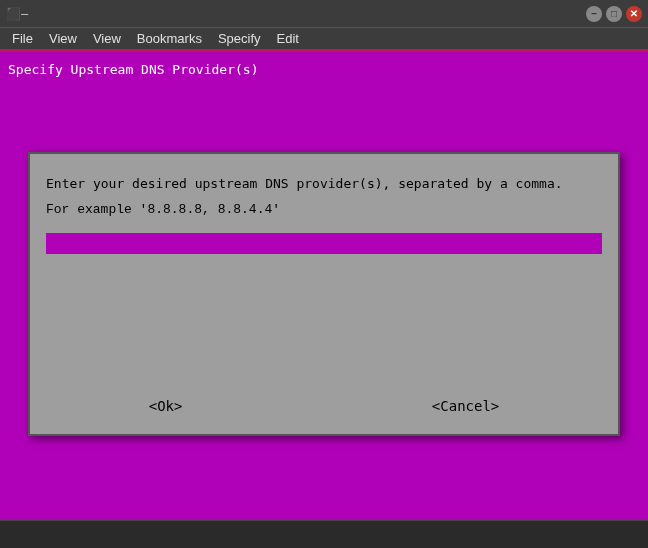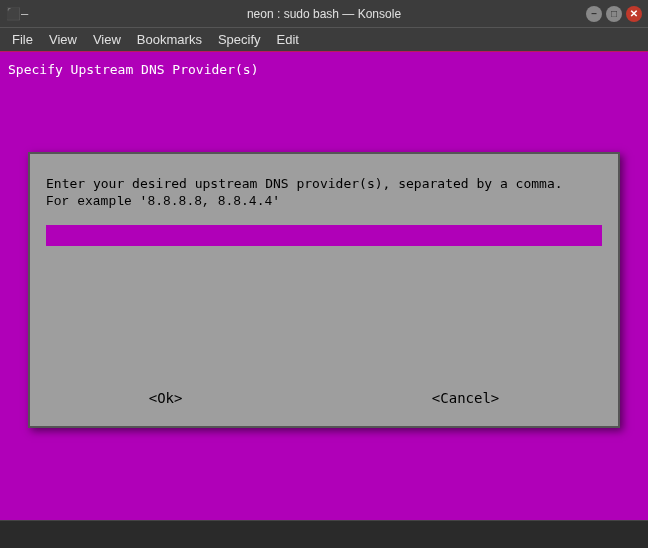--- a/index.html
+++ b/index.html
@@ -72,21 +72,21 @@
     .btn-maximize { background: #888; }
     .btn-close { background: #c0392b; color: #fff; }
 
     
     .menubar {
       height: 24px;
       background: #3c3c3c;
       display: flex;
       align-items: center;
       padding: 0 4px;
-      border-bottom: 1px solid #be185d;
+      border-bottom: 3px solid #be185d;
       flex-shrink: 0;
     }
     .menubar-item {
       color: #e0e0e0;
       font-size: 13px;
       font-family: sans-serif;
       padding: 2px 8px;
       cursor: pointer;
     }
 
@@ -118,21 +118,21 @@
       border: 2px solid #555;
       padding: 20px 16px 16px 16px;
       box-shadow: 3px 3px 8px rgba(0,0,0,0.5);
     }
 
     .dialog-text {
       color: #000;
       font-family: monospace;
       font-size: 13px;
       line-height: 1.5;
-      margin-bottom: 0;
+      margin-bottom: 8px;
     }
 
     .dialog-example {
       color: #000;
       font-family: Liberation Mono, monospace;
       font-size: 13px;
       margin-bottom: 16px;
     }
 
     
@@ -188,21 +188,20 @@
   </style>
 </head>
 <body>
 
 <div class="window">
 
   <div class="titlebar">
     <div class="titlebar-left">
       <span class="titlebar-icon">⬛–</span>
     </div>
-    <span class="titlebar-title">neon : sudo bash — Konsole</span>
     <div class="titlebar-buttons">
       <button class="titlebar-btn btn-minimize">–</button>
       <button class="titlebar-btn btn-maximize">□</button>
       <button class="titlebar-btn btn-close">✕</button>
     </div>
   </div>
 
   <div class="menubar">
     <span class="menubar-item">File</span>
     <span class="menubar-item">View</span>

